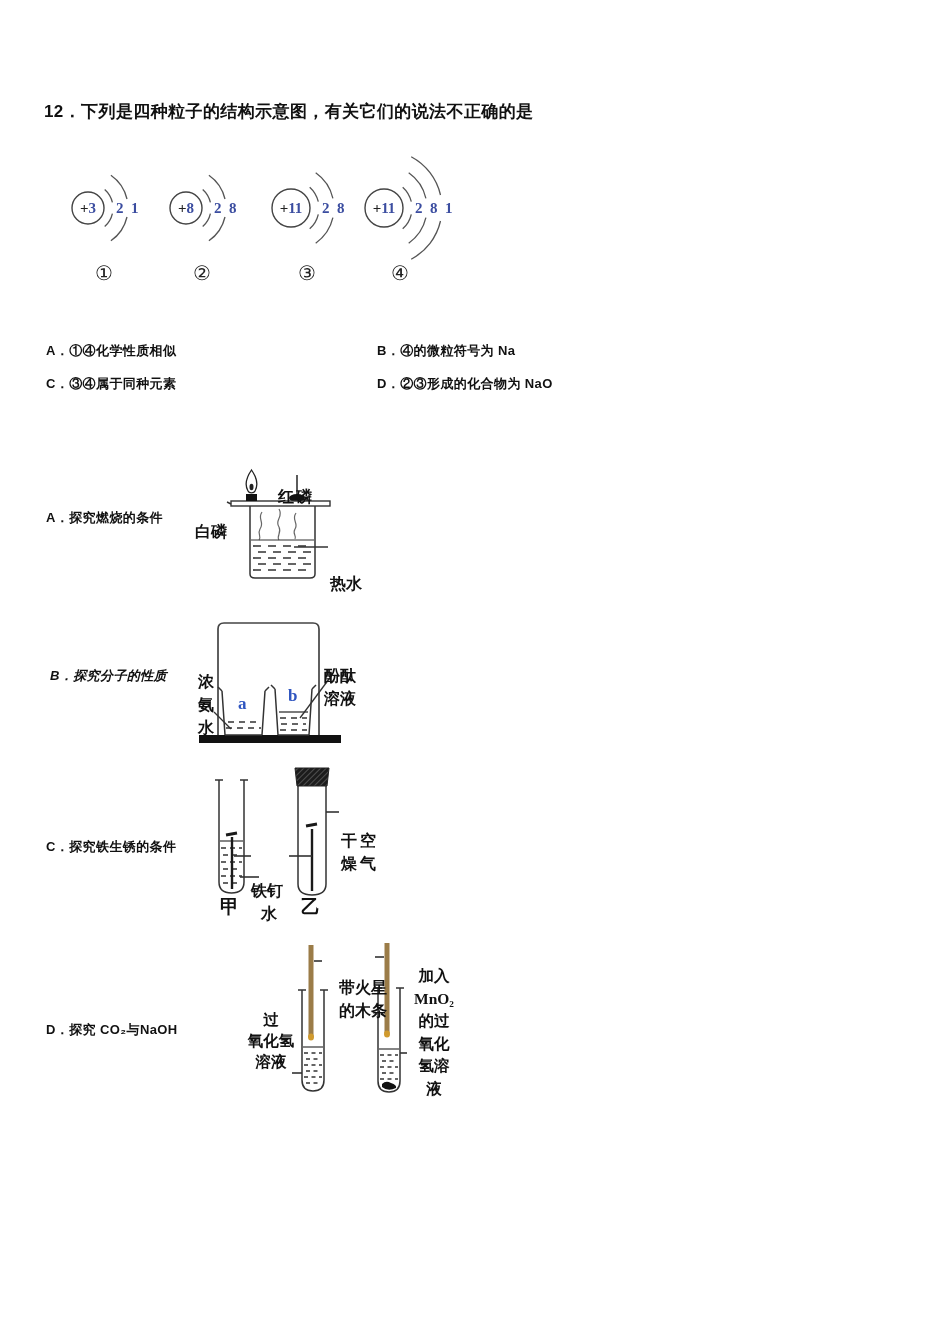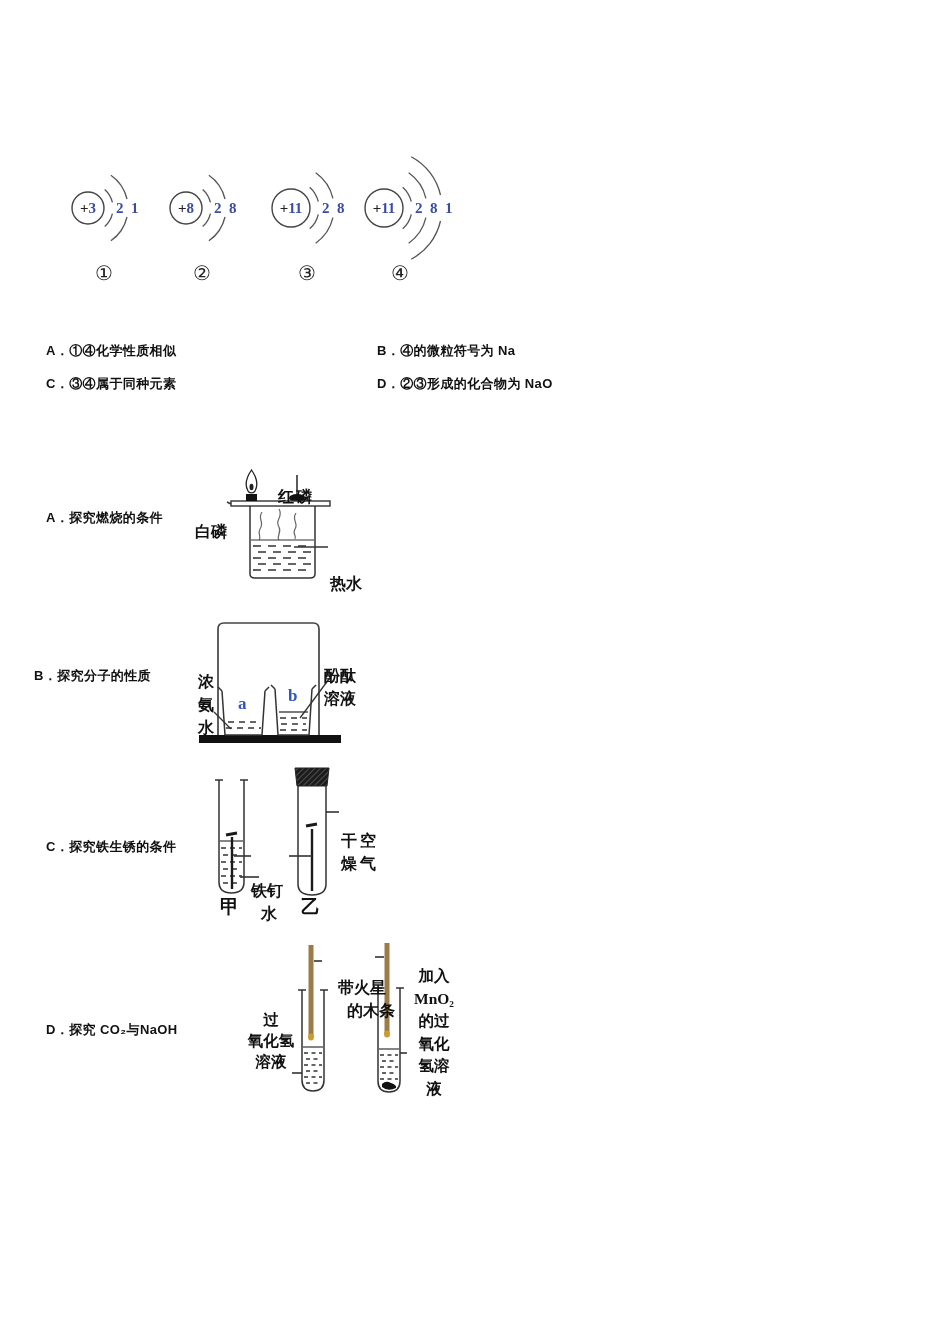--- a/index.html
+++ b/index.html
@@ -13,20 +13,21 @@
   .vcol{text-align:center;}
   .vcol div{line-height:23px;}
   svg.diagram{position:absolute;overflow:visible;}
   .blue-letter{font-family:"Liberation Serif",serif;font-weight:bold;font-size:17px;}
 </style>
 </head>
 <body>
 
 <div class="page">
 
+  <div class="abs stem" style="left:44px;top:100px;">12．下列是四种粒子的结构示意图，有关它们的说法不正确的是</div>
 
   <svg id="particles" class="diagram" style="left:44px;top:148px;" width="440" height="145">
       <circle cx="44" cy="60" r="16" fill="none" stroke="#444444" stroke-width="1.4"></circle>
       <text x="44" y="65" text-anchor="middle" font-size="15" font-family="&quot;Liberation Serif&quot;,serif" font-weight="bold"><tspan fill="#222">+</tspan><tspan fill="#3b4da0">3</tspan></text>
       <path d="M60.7,41.4 A25,25 0 0 1 68.4,54.4" fill="none" stroke="#555" stroke-width="1.3"></path>
       <path d="M68.4,65.6 A25,25 0 0 1 60.7,78.6" fill="none" stroke="#555" stroke-width="1.3"></path>
       <text x="72" y="65" font-size="15" font-family="&quot;Liberation Serif&quot;,serif" font-weight="bold" fill="#3b4da0">2</text>
       <path d="M66.9,27.2 A40,40 0 0 1 83.0,51.0" fill="none" stroke="#555" stroke-width="1.3"></path>
       <path d="M83.0,69.0 A40,40 0 0 1 66.9,92.8" fill="none" stroke="#555" stroke-width="1.3"></path>
       <text x="87" y="65" font-size="15" font-family="&quot;Liberation Serif&quot;,serif" font-weight="bold" fill="#3b4da0">1</text>
@@ -87,21 +88,21 @@
     <line x1="68" y1="102" x2="122" y2="102" stroke="#333" stroke-width="1.6" stroke-dasharray="8 7"></line>
     <line x1="63" y1="108" x2="122" y2="108" stroke="#333" stroke-width="1.6" stroke-dasharray="8 7"></line>
     <line x1="68" y1="114" x2="122" y2="114" stroke="#333" stroke-width="1.6" stroke-dasharray="8 7"></line>
     <line x1="63" y1="120" x2="122" y2="120" stroke="#333" stroke-width="1.6" stroke-dasharray="8 7"></line>
     <line x1="104" y1="97" x2="138" y2="97" stroke="#333" stroke-width="1.6"></line>
   </svg>
   <div class="abs dlabel" style="left:278px;top:451px;letter-spacing:2px;">红磷</div>
   <div class="abs dlabel" style="left:195px;top:486px;">白磷</div>
   <div class="abs dlabel" style="left:330px;top:538px;">热水</div>
 
-  <div class="abs opt" style="left:34px;top:667px;">B．探究分子的性质</div>
+  <div class="abs opt" style="left:50px;top:667px;font-style:italic;">B．探究分子的性质</div>
   <svg class="diagram" style="left:195px;top:612px;" width="185" height="135">
     <path d="M23,126 V17 Q23,11 29,11 H118 Q124,11 124,17 V126" fill="none" stroke="#444" stroke-width="1.7"></path>
     <rect x="4" y="123" width="142" height="8" fill="#111"></rect>
     <path d="M27,79 L30,123 M70,79 L67,123 M30,123 H67 M27,79 L23,75 M70,79 L74,75" fill="none" stroke="#333" stroke-width="1.5"></path>
     <line x1="33" y1="110" x2="64" y2="110" stroke="#333" stroke-width="1.5" stroke-dasharray="6 5"></line>
     <line x1="31" y1="116" x2="66" y2="116" stroke="#333" stroke-width="1.5" stroke-dasharray="6 5"></line>
     <path d="M80,77 L83,123 M117,77 L114,123 M83,123 H114 M80,77 L76,73 M117,77 L121,73" fill="none" stroke="#333" stroke-width="1.5"></path>
     <line x1="84" y1="100" x2="113" y2="100" stroke="#333" stroke-width="1.3"></line>
     <line x1="85" y1="106" x2="112" y2="106" stroke="#333" stroke-width="1.5" stroke-dasharray="6 5"></line>
     <line x1="86" y1="112" x2="111" y2="112" stroke="#333" stroke-width="1.5" stroke-dasharray="6 5"></line>
@@ -180,21 +181,21 @@
     <line x1="134" y1="109" x2="154" y2="109" stroke="#333" stroke-width="1.2"></line>
     <line x1="135" y1="115" x2="153" y2="115" stroke="#333" stroke-width="1.4" stroke-dasharray="4 3.5"></line>
     <line x1="137" y1="121" x2="152" y2="121" stroke="#333" stroke-width="1.4" stroke-dasharray="4 3.5"></line>
     <line x1="135" y1="127" x2="153" y2="127" stroke="#333" stroke-width="1.4" stroke-dasharray="4 3.5"></line>
     <line x1="137" y1="133" x2="152" y2="133" stroke="#333" stroke-width="1.4" stroke-dasharray="4 3.5"></line>
     <line x1="135" y1="139" x2="153" y2="139" stroke="#333" stroke-width="1.4" stroke-dasharray="4 3.5"></line>
     <path d="M137,144 q4,-4 9,-1 q6,2 5,5 q-8,4 -14,-1 z" fill="#111"></path>
     <line x1="47" y1="133" x2="57" y2="133" stroke="#333" stroke-width="1.6"></line>
     <line x1="155" y1="113" x2="162" y2="113" stroke="#333" stroke-width="1.6"></line>
   </svg>
-  <div class="abs" style="left:338px;top:942px;">
+  <div class="abs" style="left:330px;top:942px;text-align:right;">
     <div class="dlabel">带火星</div>
     <div class="dlabel" style="padding-left:9px;margin-top:2px;">的木条</div>
   </div>
   <div class="abs vcol" style="left:245px;top:1009px;width:52px;font-size:15.5px;font-weight:600;">
     <div style="line-height:21px;">过</div>
     <div style="line-height:21px;">氧化氢</div>
     <div style="line-height:21px;">溶液</div>
   </div>
   <div class="abs vcol" style="left:407px;top:965px;width:54px;font-size:15.5px;font-weight:700;">
     <div style="line-height:22.5px;">加入</div>

